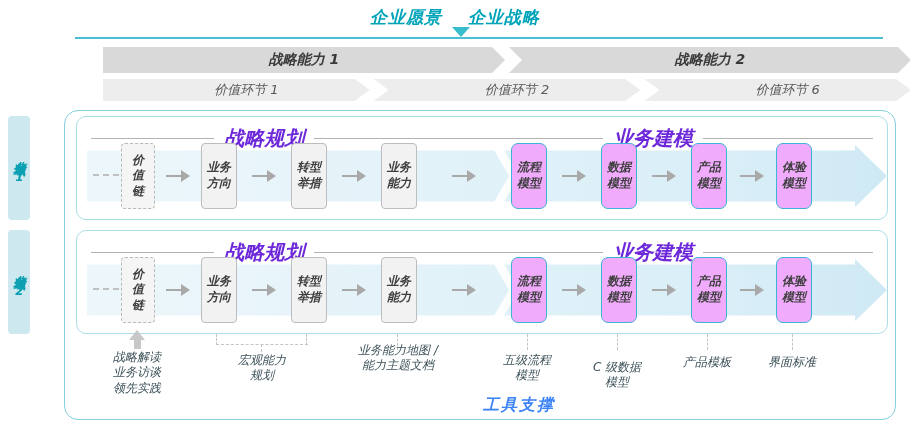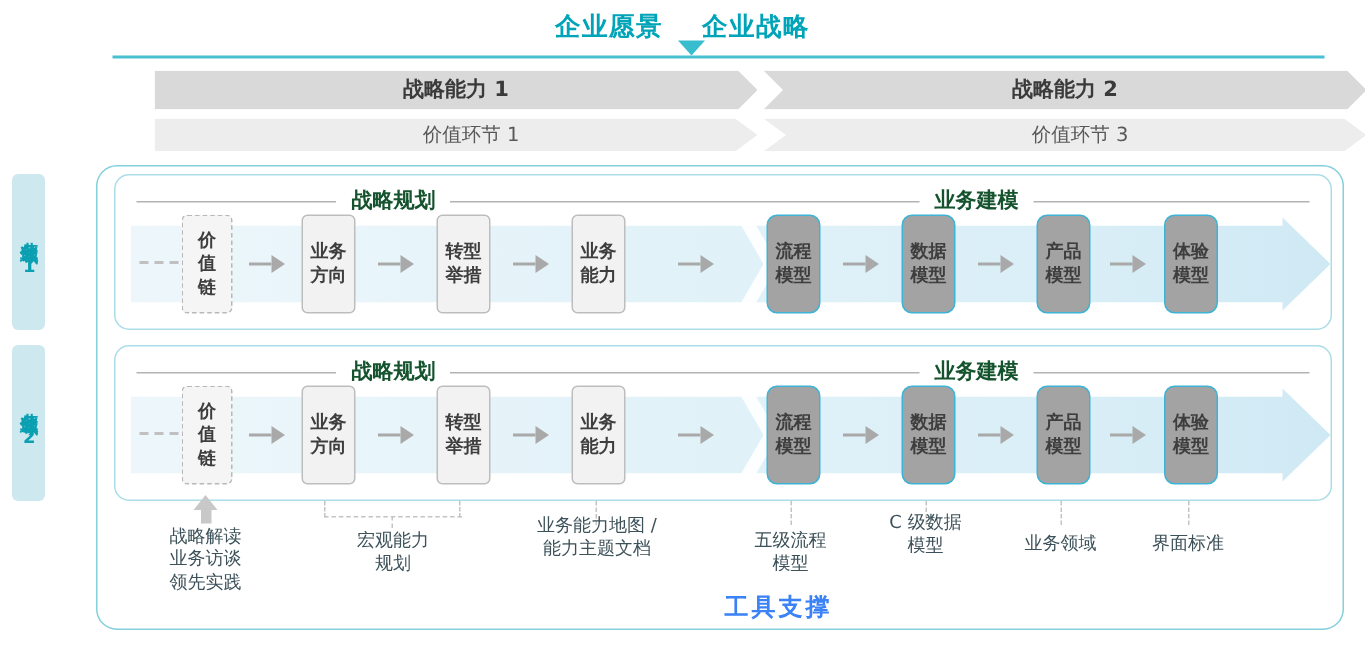--- a/index.html
+++ b/index.html
@@ -1,18 +1,18 @@
 <!DOCTYPE html>
 <html><head>
 <meta charset="utf-8">
 <style>
   * { margin:0; padding:0; box-sizing:border-box; }
   html,body { background:#ffffff; }
   body { font-family:"DejaVu Sans","Liberation Sans",sans-serif; }
-  .canvas { position:relative; width:910px; height:432px; background:#fff; overflow:hidden; }
+  .canvas { position:relative; width:910px; height:432px; background:#fff; overflow:hidden;font-style:italic; }
 
   
   .title { position:absolute; top:6px; left:0; right:0; display:flex; justify-content:center; gap:26px;
            font-size:17px; font-weight:700; color:#00a4b8; letter-spacing:1px; }
   .pointer { position:absolute; left:452px; top:27px; width:0; height:0;
              border-left:9px solid transparent; border-right:9px solid transparent; border-top:10px solid #38bdce; }
   .topline { position:absolute; left:75px; top:37px; width:808px; height:2px; background:#49c0d1; }
 
   
   .bar { position:absolute; left:75px; width:808px; display:flex; gap:4px;margin-left:28px; }
@@ -36,34 +36,34 @@
   .toolrect { position:absolute; left:64px; top:110px; width:832px; height:310px;
               border:1.5px solid #84d0dc; border-radius:14px; background:#fff; }
   .toollabel { position:absolute; left:64px; width:832px; top:395px; text-align:center;
                font-size:16px; font-weight:700; color:#3b82f6; letter-spacing:2px;margin-left:39px; }
 
   
   .domain { position:absolute; left:76px; width:812px; height:104px; background:#fff;
             border:1px solid #abdde8; border-radius:10px; }
   .dhead { position:absolute; left:14px; right:14px; top:8px; display:flex; align-items:center; gap:10px; }
   .hline { height:1px; background:#b3b3b3; }
-  .hlabel { font-size:14px; font-weight:700; color:#14532d; white-space:nowrap; }
+  .hlabel { font-size:20px; font-weight:700; color:#6d28d9; white-space:nowrap; }
 
   .flow { position:absolute; left:10px; top:28px; width:800px; height:62px;
           background:linear-gradient(90deg,#edf7fb 0%,#d9eef7 80%,#cfe9f4 100%);
           clip-path:polygon(0 9%, calc(100% - 32px) 9%, calc(100% - 32px) 0, 100% 50%, calc(100% - 32px) 100%, calc(100% - 32px) 91%, 0 91%); }
   .break { position:absolute; left:414px; top:28px; width:30px; height:62px; background:#ffffff; opacity:.9;
            clip-path:polygon(0 0, 10px 0, 28px 50%, 10px 100%, 0 100%, 18px 50%); }
   .lead { position:absolute; left:16px; top:57px; width:26px; border-top:2px dashed #c0c0c0; }
 
   .box { position:absolute; top:26px; width:36px; height:66px; display:flex; align-items:center; justify-content:center;
          text-align:center; font-size:12px; line-height:1.3; border-radius:4px; color:#3e3e3e; font-weight:600; }
   .box.gray { background:#f2f2f2; border:1px solid #bdbdbd; }
   .box.dashedb { background:#f5f5f5; border:1.5px dashed #b8b8b8; }
-  .box.blue { background:#a3a3a3; border:1.5px solid #3db3d6; border-radius:7px; }
+  .box.blue { background:#f0abfc; border:1.5px solid #3db3d6; border-radius:7px; }
   .box.narrow { width:34px; }
 
   .sarrow { position:absolute; top:53px; width:24px; height:12px; }
   .sarrow::before { content:""; position:absolute; left:0; top:5px; width:15px; height:2px; background:#a9a9a9; }
   .sarrow::after { content:""; position:absolute; left:15px; top:0; border-top:6px solid transparent;
                    border-bottom:6px solid transparent; border-left:9px solid #a9a9a9; }
 
   
   .vdash { position:absolute; width:0; border-left:1.5px dashed #c4c4c4; }
   .hdash { position:absolute; height:0; border-top:1.5px dashed #c4c4c4; }
@@ -92,21 +92,24 @@
     <div class="chev">
         <span>战略能力 2</span>
       </div>
   </div>
 
   <div class="bar val">
     <div class="chev first">
         <span>价值环节 1</span>
       </div>
     <div class="chev">
-        <span>价值环节 3</span>
+        <span>价值环节 2</span>
+      </div>
+    <div class="chev">
+        <span>价值环节 6</span>
       </div>
   </div>
 
   <div class="side" style="top:116px;height:104px;">业务领域 1</div>
   <div class="side" style="top:230px;height:104px;">业务领域 2</div>
 
   <div class="toolrect"></div>
 
   <div class="domain" style="top:116px;">
     <div class="dhead">
@@ -210,20 +213,20 @@
 
   <div class="ann" style="left:137px;top:350px;">战略解读
 业务访谈
 领先实践</div>
   <div class="ann" style="left:262px;top:353px;">宏观能力
 规划</div>
   <div class="ann" style="left:398px;top:343px;">业务能力地图 /
 能力主题文档</div>
   <div class="ann" style="left:527px;top:353px;">五级流程
 模型</div>
-  <div class="ann" style="left:617px;top:341px;">C 级数据
+  <div class="ann" style="left:617px;top:360px;">C 级数据
 模型</div>
-  <div class="ann" style="left:707px;top:355px;">业务领域</div>
+  <div class="ann" style="left:707px;top:355px;">产品模板</div>
   <div class="ann" style="left:792px;top:355px;">界面标准</div>
 
   <div class="toollabel">工具支撑</div>
 
 </div>
 
 </body></html>

